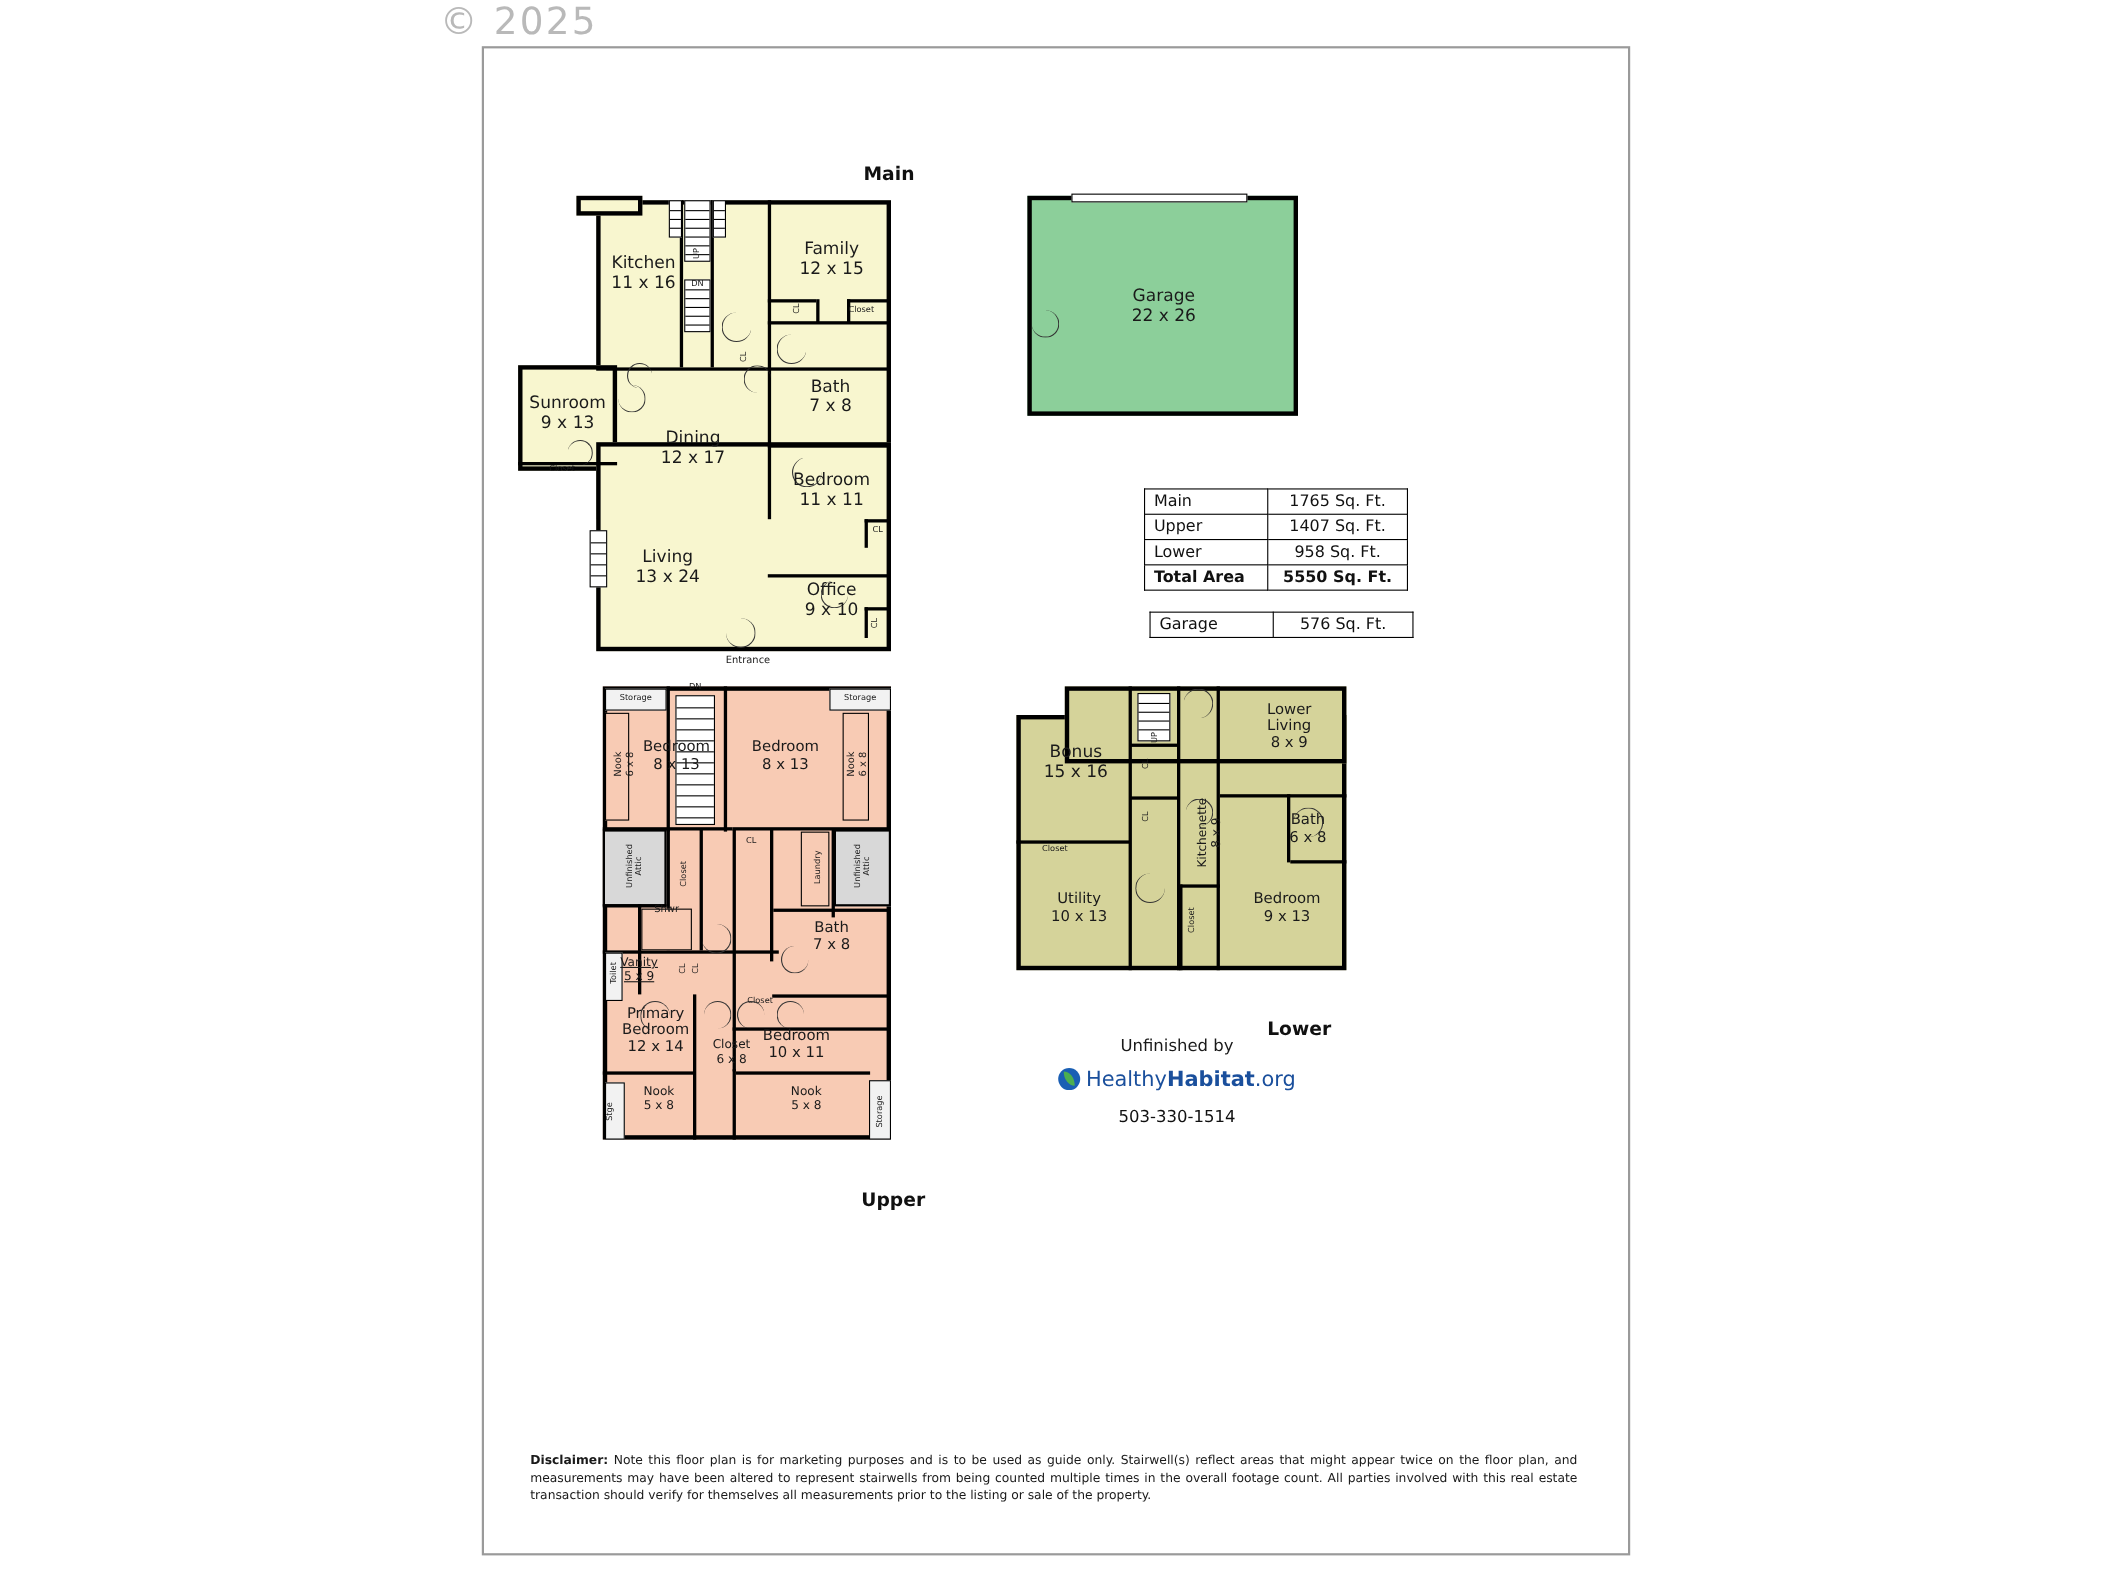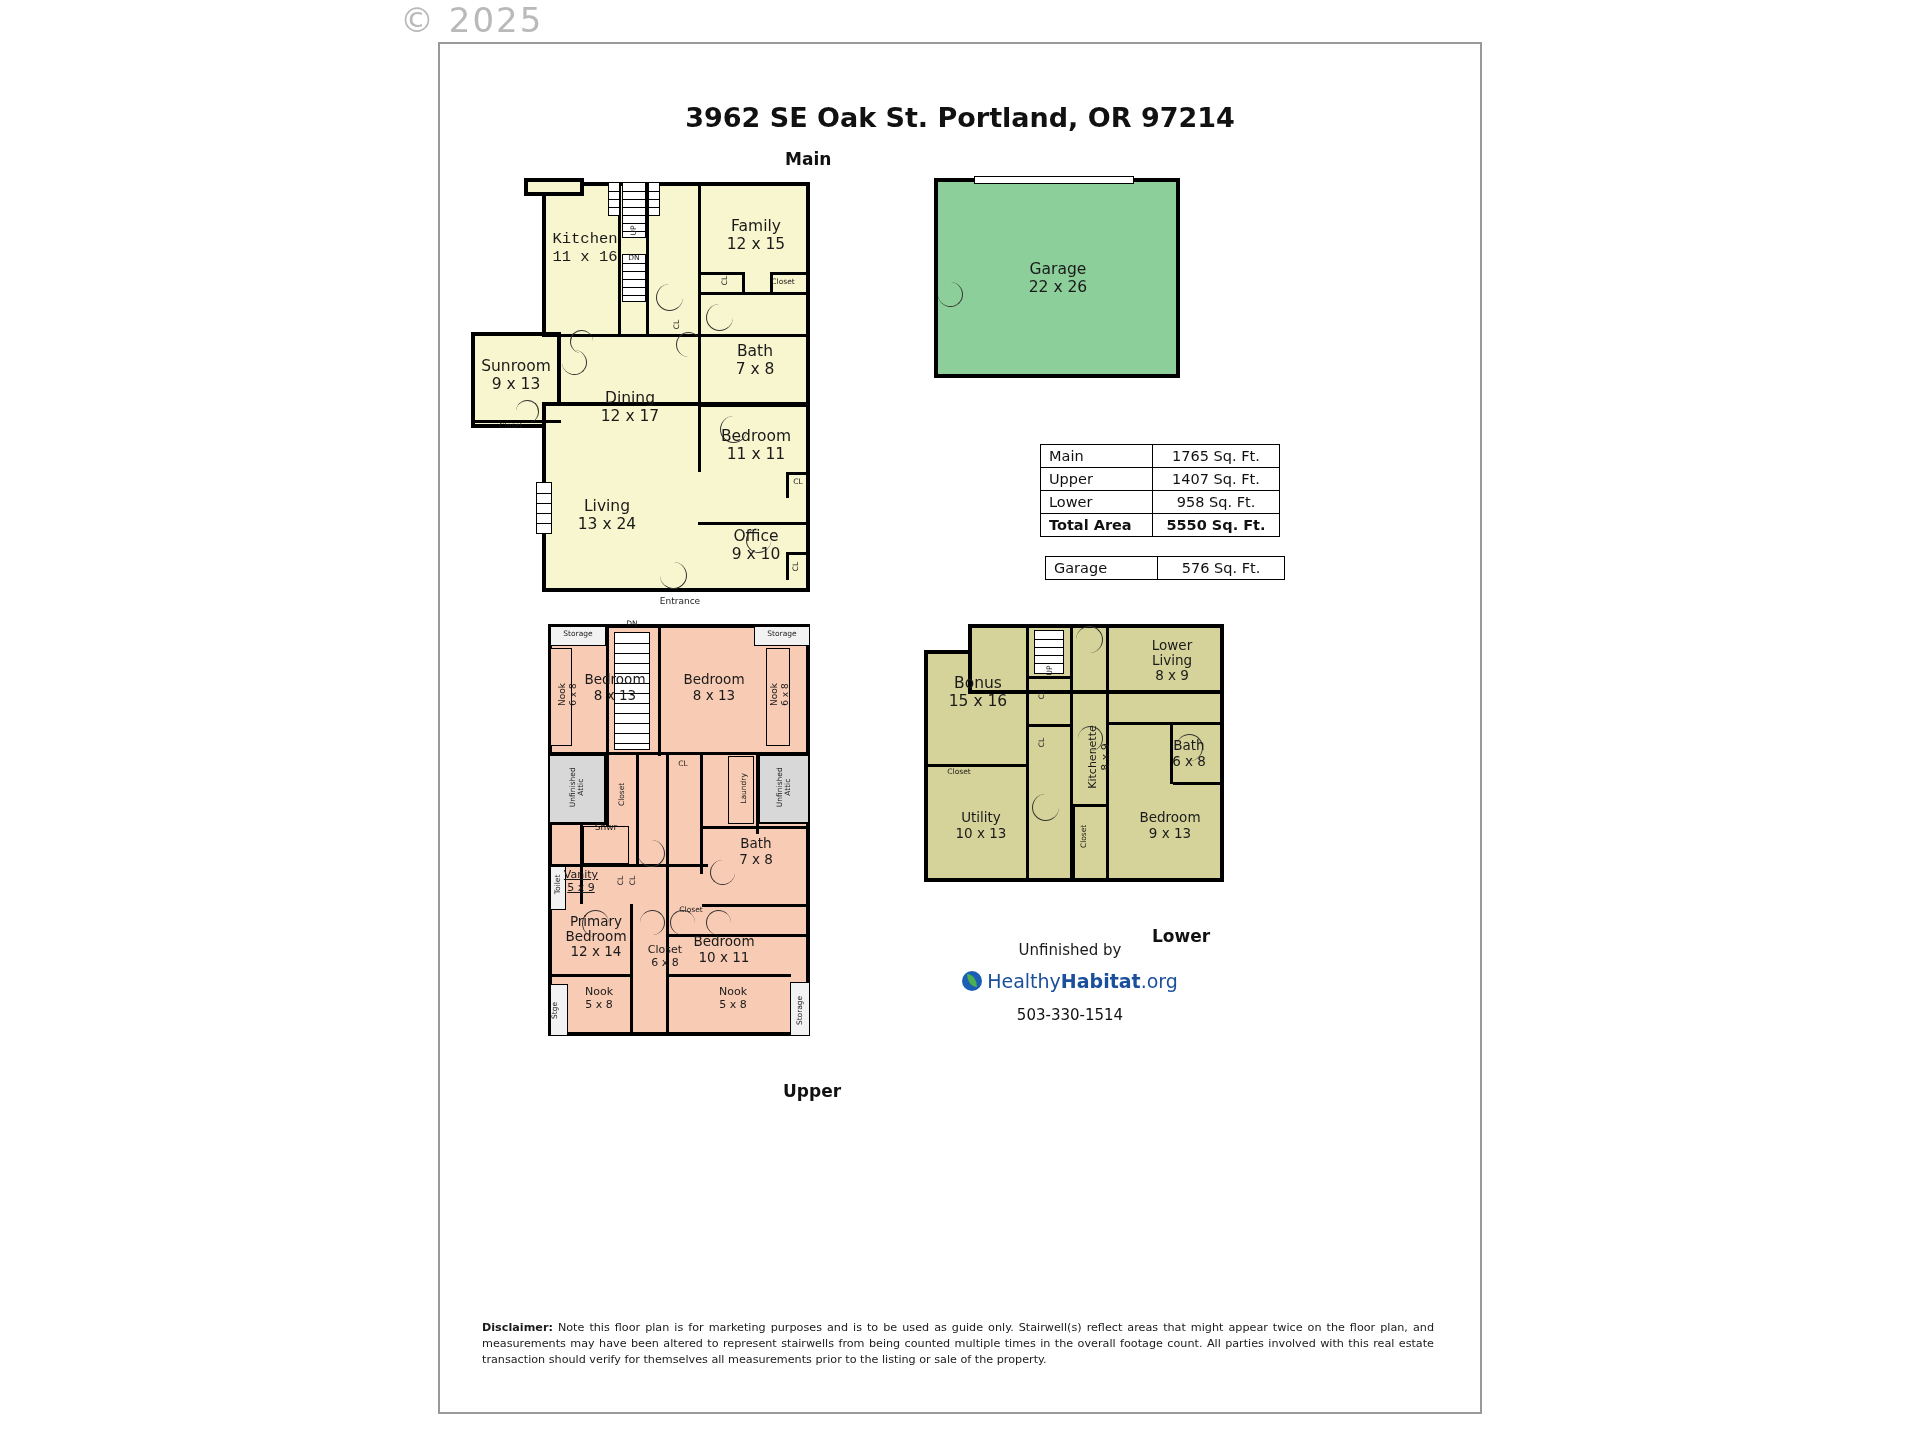--- a/index.html
+++ b/index.html
@@ -36,21 +36,20 @@
   .stair{position:absolute;box-sizing:border-box;border:1px solid #000;background:#fff;}
   .stair i{position:absolute;left:0;right:0;height:0;border-top:1px solid #000;display:block;}
 </style>
 </head>
 <body>
 
 <div id="copyright">© 2025</div>
 
 <div id="sheet">
 
-  <div id="title">3962 SE Oak St. Portland, OR 97214</div>
 
   <div class="floor-label" style="left:345px;top:105px;">Main</div>
 
   <div class="plan" style="left:30px;top:128px;width:420px;height:440px;">
 
     <div class="room" style="left:72px;top:10px;width:268px;height:290px;background:#f8f6cf;border:4px solid #000;"></div>
     <div class="room" style="left:1px;top:160px;width:90px;height:96px;background:#f8f6cf;border:4px solid #000;"></div>
     <div class="room" style="left:54px;top:6px;width:60px;height:18px;background:#f8f6cf;border:4px solid #000;"></div>
     <div class="room" style="left:72px;top:230px;width:268px;height:190px;background:#f8f6cf;border:4px solid #000;"></div>
 
@@ -107,21 +106,21 @@
     <div class="door-arc" style="left:186px;top:112px;width:26px;height:26px;border-top:none;border-right:none;"></div>
     <div class="door-arc" style="left:100px;top:158px;width:22px;height:22px;border-bottom:none;border-right:none;"></div>
     <div class="door-arc" style="left:92px;top:178px;width:24px;height:24px;border-top:none;border-left:none;"></div>
     <div class="door-arc" style="left:46px;top:228px;width:22px;height:22px;border-bottom:none;border-left:none;"></div>
     <div class="door-arc" style="left:236px;top:132px;width:26px;height:26px;border-top:none;border-right:none;"></div>
     <div class="door-arc" style="left:250px;top:244px;width:26px;height:26px;border-top:none;border-right:none;"></div>
     <div class="door-arc" style="left:190px;top:390px;width:26px;height:26px;border-top:none;border-left:none;"></div>
     <div class="door-arc" style="left:206px;top:160px;width:24px;height:24px;border-bottom:none;border-right:none;"></div>
     <div class="door-arc" style="left:276px;top:356px;width:24px;height:24px;border-top:none;border-right:none;"></div>
 
-    <div class="lbl t18" style="left:70px;top:58px;width:90px;font-family:Liberation Mono, monospace;">
+    <div class="lbl t18" style="left:70px;top:58px;width:90px;">
       <span class="n">Kitchen</span>
         <span class="d">11 x 16</span>
     </div>
     <div class="lbl t18" style="left:236px;top:45px;width:100px;">
       <span class="n">Family</span>
         <span class="d">12 x 15</span>
     </div>
     <div class="lbl t18" style="left:-2px;top:185px;width:96px;">
       <span class="n">Sunroom</span>
         <span class="d">9 x 13</span>

